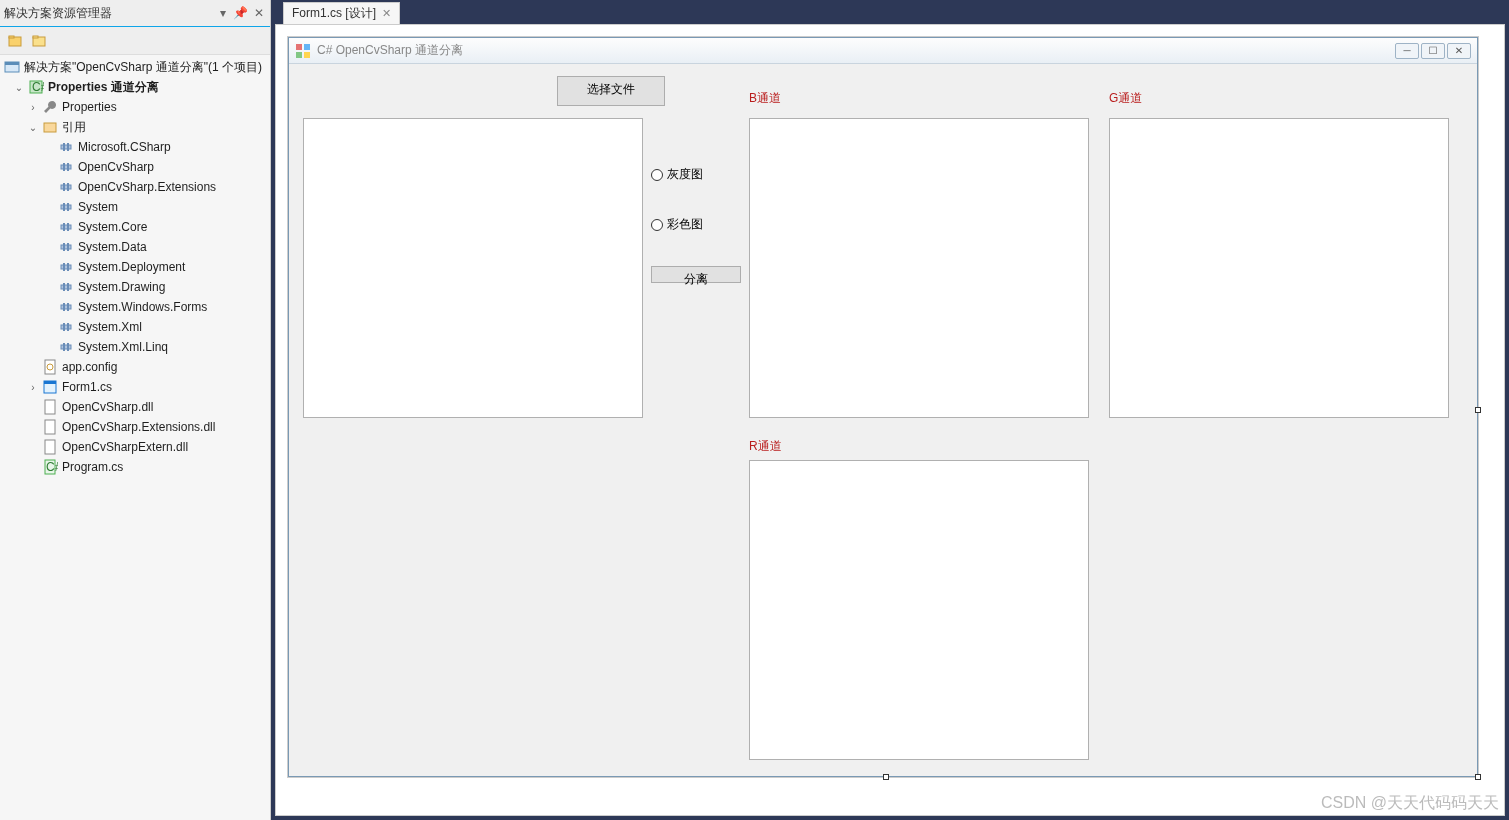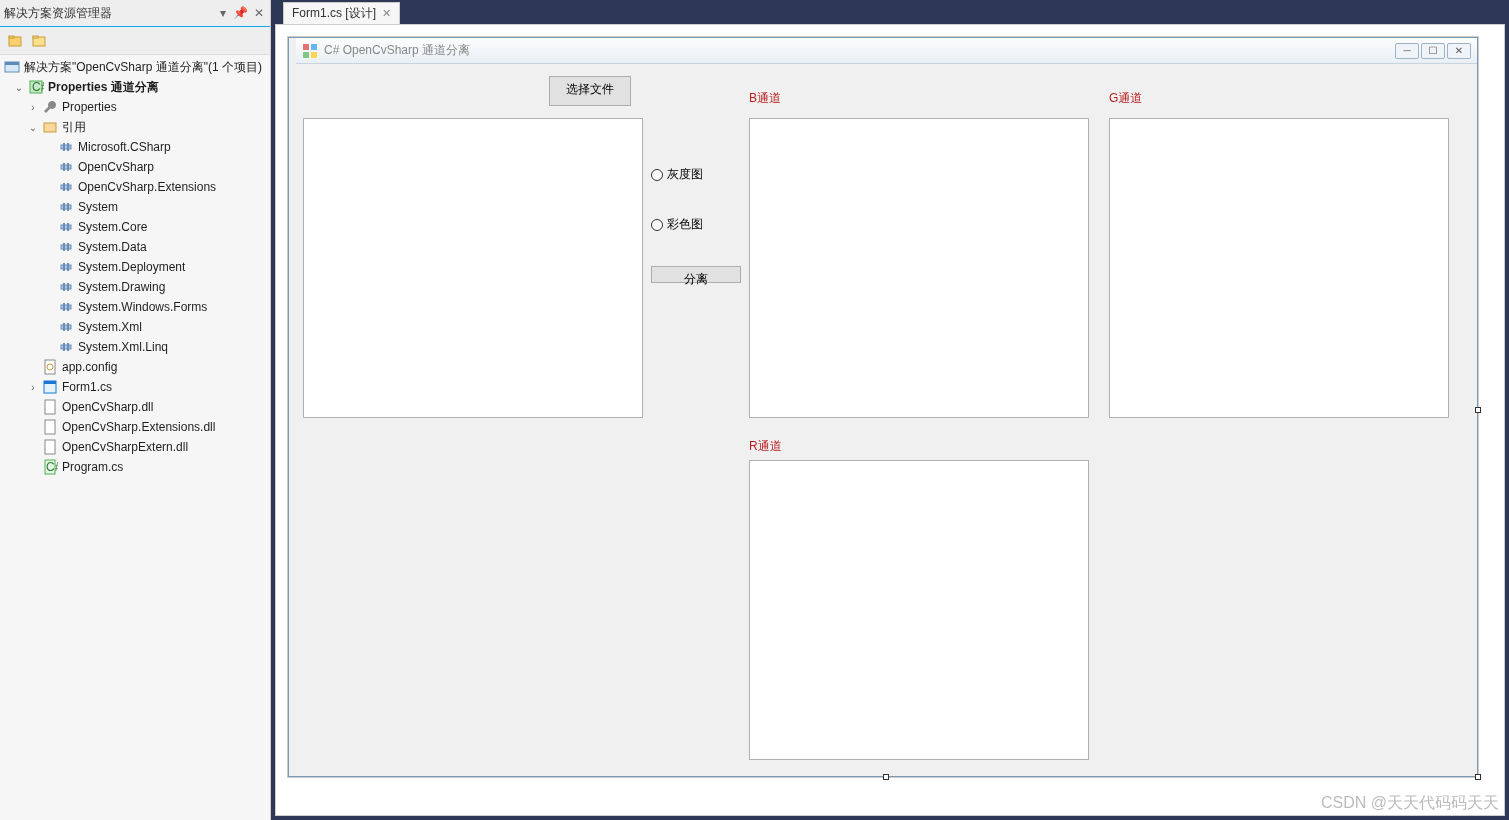--- a/index.html
+++ b/index.html
@@ -26,21 +26,21 @@
 .doc-area { position: absolute; left: 271px; top: 0; right: 0; bottom: 0; background: #2d3857; }
 .tab-bar { height: 24px; background: #2d3857; display: flex; align-items: flex-end; padding-left: 12px; }
 .doc-tab { background: #f6f6f6; color: #333; height: 22px; padding: 0 8px; display: flex; align-items: center; gap: 6px; border-top: 1px solid #ccc; border-left: 1px solid #ccc; border-right: 1px solid #ccc; }
 .doc-tab .close { color: #888; cursor: pointer; font-size: 11px; }
 
 .designer-surface { position: absolute; left: 4px; top: 24px; right: 4px; bottom: 4px; background: #fff; border: 1px solid #ccc; }
 .designer-inner { position: absolute; left: 12px; top: 12px; right: 12px; bottom: 12px; }
 
 
 .winform { position: absolute; left: 0; top: 0; width: 1190px; height: 740px; border: 1px solid #7a99b4; background: #f0f0f0; box-shadow: 0 0 0 1px #ccc; }
-.wf-title { height: 26px; background: linear-gradient(#fdfdfd,#e9eff5); border-bottom: 1px solid #c9d4de; display: flex; align-items: center; padding: 0 6px; gap: 6px; margin-left: 7px; }
+.wf-title { height: 26px; background: linear-gradient(#fdfdfd,#e9eff5); border-bottom: 1px solid #c9d4de; display: flex; align-items: center; padding: 0 6px; gap: 6px; }
 .wf-title-icon { width: 16px; height: 16px; }
 .wf-title-text { color: #888; }
 .wf-buttons { margin-left: auto; display: flex; gap: 2px; }
 .wf-btn { width: 24px; height: 16px; border: 1px solid #9eb3c6; background: #f0f4f8; display: flex; align-items: center; justify-content: center; color: #555; font-size: 10px; border-radius: 2px; cursor: pointer; }
 .wf-body { position: relative; width: 100%; height: calc(100% - 26px); }
 
 .form-button { position: absolute; background: #e1e1e1; border: 1px solid #adadad; text-align: center; padding: 4px 0; cursor: pointer; }
 .form-label { position: absolute; color: #b91c1c; }
 .form-picbox { position: absolute; background: #fff; border: 1px solid #b0b0b0; }
 .radio { position: absolute; display: flex; align-items: center; gap: 4px; cursor: pointer; }
@@ -320,21 +320,21 @@
                 <rect x="9" y="9" width="6" height="6" fill="#ffd54f"></rect>
               </svg></span>
           <span class="wf-title-text">C#  OpenCvSharp 通道分离</span>
           <div class="wf-buttons">
             <div class="wf-btn">─</div>
             <div class="wf-btn">☐</div>
             <div class="wf-btn">✕</div>
           </div>
         </div>
         <div class="wf-body">
-          <div class="form-button" style="left:260px; top:12px; width:82px; height:30px;"><span>选择文件</span></div>
+          <div class="form-button" style="left:268px; top:12px; width:108px; height:30px;"><span>选择文件</span></div>
           <div class="form-picbox" style="left:14px; top:54px; width:340px; height:300px;"></div>
 
           <div class="radio" style="left:362px; top:102px;">
             <span class="radio-circle"></span>
             <span>灰度图</span>
           </div>
           <div class="radio" style="left:362px; top:152px;">
             <span class="radio-circle"></span>
             <span>彩色图</span>
           </div>

